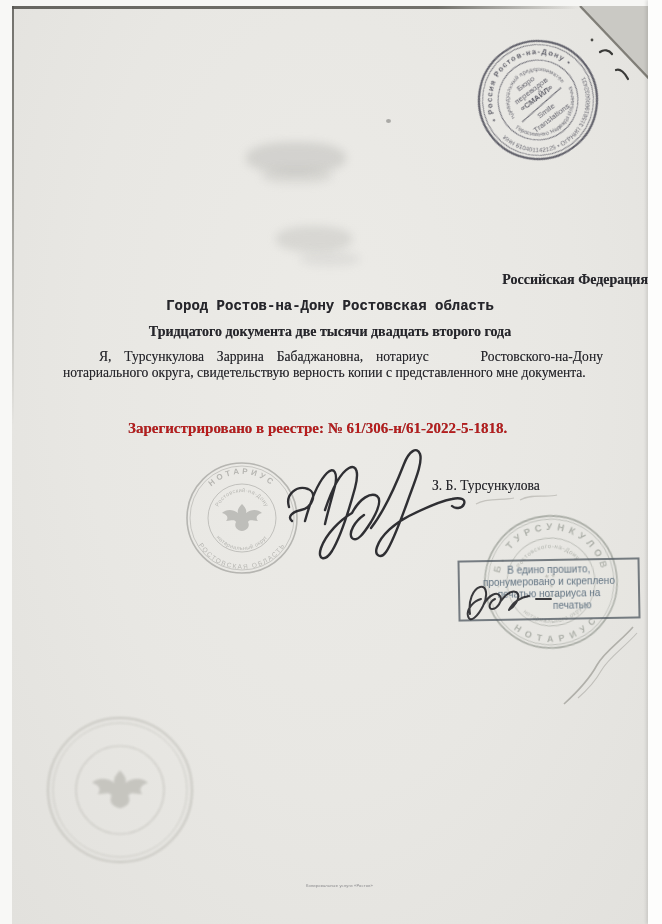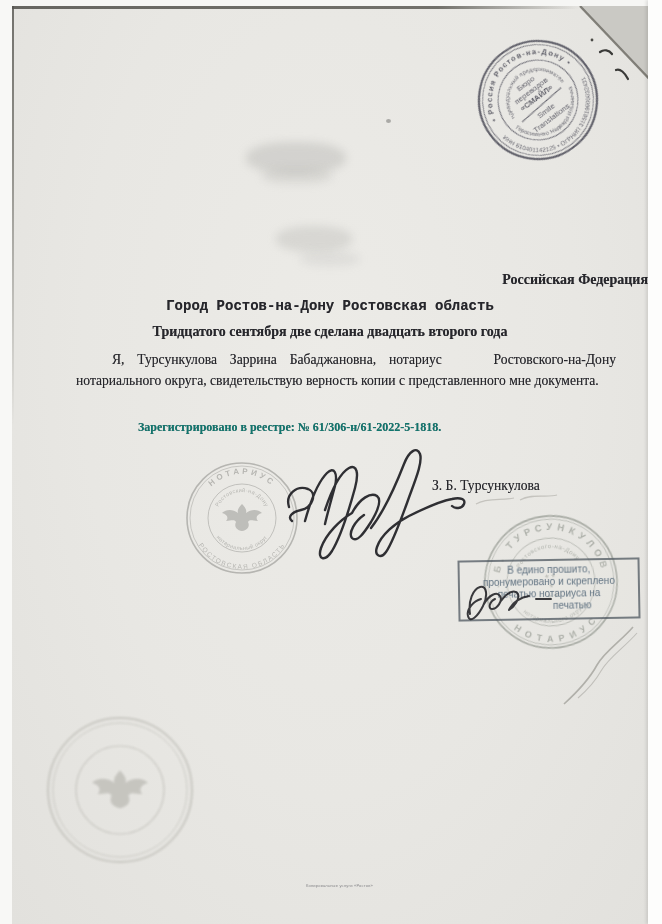--- a/index.html
+++ b/index.html
@@ -24,26 +24,26 @@
   .ghost2{left:276px;top:226px;width:76px;height:26px;background:rgba(163,163,159,.26);}
   .ghost3{left:300px;top:252px;width:60px;height:14px;background:rgba(168,168,164,.18);}
   .inkdot{position:absolute;left:386px;top:119px;width:5px;height:4px;border-radius:50%;background:#8f8f8c;opacity:.7;filter:blur(.4px);}
 
   
   .headers{position:absolute;left:12px;top:0;width:636px;text-align:center;color:#26262b;}
   .headers div{position:absolute;left:0;width:100%;font-weight:bold;font-size:14px;
     text-shadow:0 0 .6px rgba(40,40,46,.55);}
   .h1{top:272px;text-align:right;} .h2{top:298px;font-family:Liberation Mono, monospace;} .h3{top:324px;}
 
-  .bodytext{position:absolute;left:76px;top:349px;width:540px;color:#26262b;
-    font-size:13.6px;line-height:21px;text-align:justify;
+  .bodytext{position:absolute;left:63px;top:349px;width:540px;color:#26262b;
+    font-size:13.6px;line-height:16px;text-align:justify;
     text-shadow:0 0 .6px rgba(40,40,46,.5);}
   .bodytext p{margin:0;text-indent:36px;}
 
-  .regline{position:absolute;left:138px;top:420px;font-weight:bold;font-size:12px;color:#0f766e;text-shadow:0 0 .6px rgba(40,40,46,.55);}
+  .regline{position:absolute;left:128px;top:420px;font-weight:bold;font-size:15px;color:#b91c1c;text-shadow:0 0 .6px rgba(40,40,46,.55);}
   .feeline{position:absolute;left:131px;top:449px;font-weight:bold;font-size:13.6px;color:#26262b;text-shadow:0 0 .6px rgba(40,40,46,.55);}
   .nameline{position:absolute;left:432px;top:478px;font-size:13.6px;color:#26262b;text-shadow:0 0 .6px rgba(40,40,46,.5);}
 
   
   .bind-stamp{position:absolute;left:458px;top:559px;width:178px;height:54px;
     border:2px solid rgba(72,82,90,.72);transform:rotate(-1deg);
     font-family:"Liberation Sans", sans-serif;font-size:10px;line-height:12px;
     color:#617382;text-align:center;padding-top:3px;filter:blur(.3px);
     background:rgba(235,234,230,.15);}
   .bind-stamp .blank{display:inline-block;width:46px;}
@@ -131,21 +131,21 @@
       <circle r="72" stroke-width="2"></circle>
       <circle r="67" stroke-width="1"></circle>
       <circle r="44" stroke-width="1.2"></circle>
       <use href="#eagle" fill="#c3c2bc" stroke="none" transform="scale(1.4)"></use>
     </g>
   </svg>
 
   <div class="headers">
     <div class="h1">Российская Федерация</div>
     <div class="h2">Город Ростов-на-Дону Ростовская область</div>
-    <div class="h3">Тридцатого сентября две сделана двадцать второго года</div>
+    <div class="h3">Тридцатого документа две тысячи двадцать второго года</div>
   </div>
 
   <div class="bodytext">
     <p>Я, Турсункулова Заррина Бабаджановна, нотариус &nbsp;&nbsp; Ростовского-на-Дону нотариального округа, свидетельствую верность копии с представленного мне документа.</p>
   </div>
 
   <div class="regline">Зарегистрировано в реестре: № 61/306-н/61-2022-5-1818.</div>
   <div class="nameline">З. Б. Турсункулова</div>
 
   <div class="bind-stamp">

